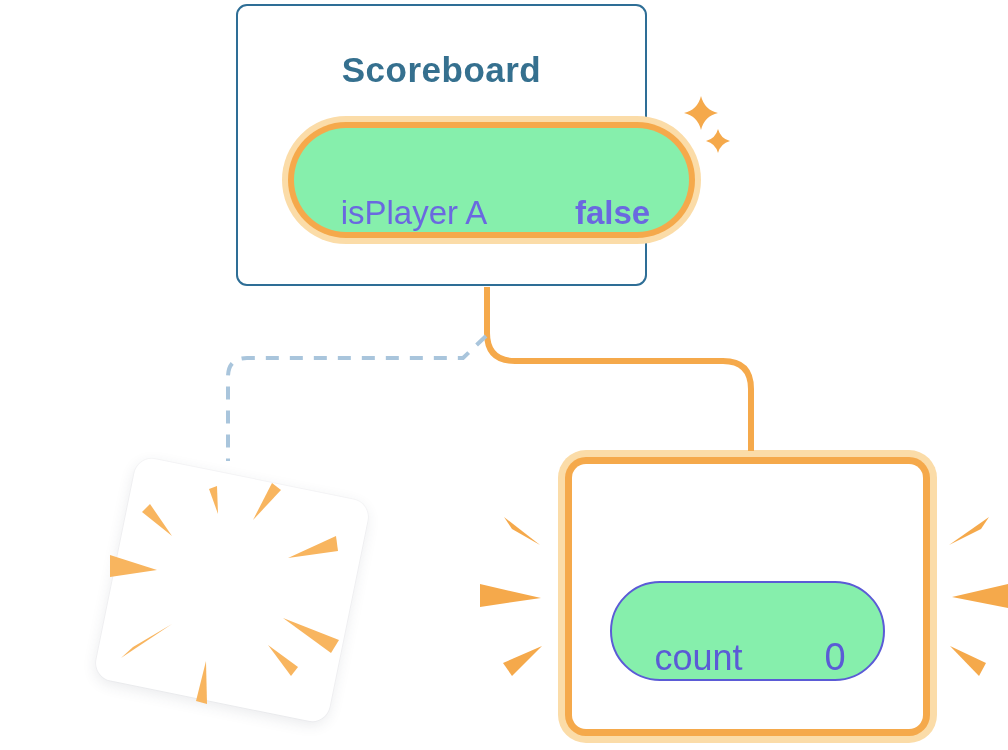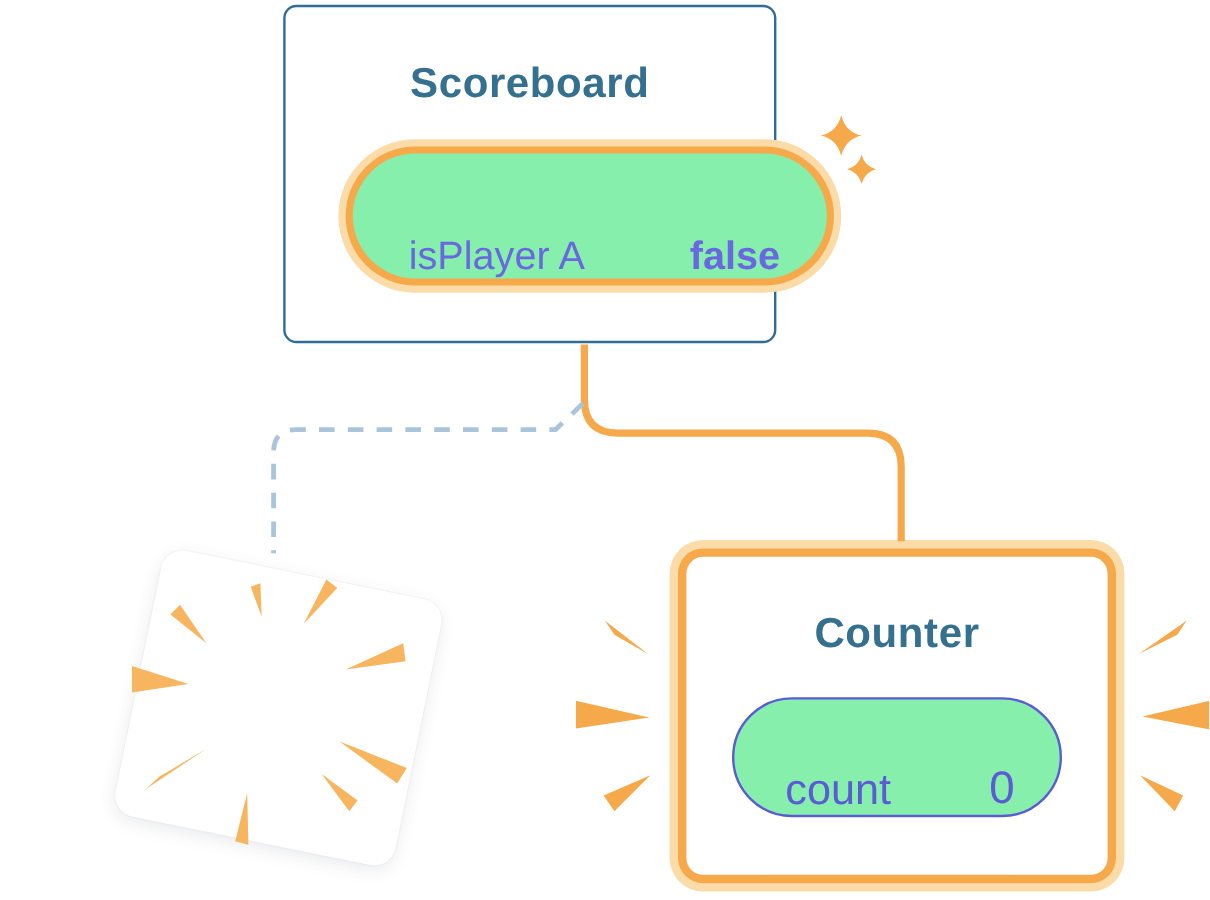--- a/index.html
+++ b/index.html
@@ -83,21 +83,20 @@
   <div class="scoreboard-card">
     <div class="card-title">Scoreboard</div>
     <div class="state-pill pill-highlighted">
       <div class="pill-seg pill-key">isPlayer A</div>
       <div class="pill-divider-orange"></div>
       <div class="pill-seg pill-value">false</div>
     </div>
   </div>
 
   <div class="counter-card">
-    <div class="card-title">Counter</div>
     <div class="state-pill pill-plain">
       <div class="pill-seg pill-key">count</div>
       <div class="pill-divider-purple"></div>
       <div class="pill-seg pill-value">0</div>
     </div>
   </div>
 
   <svg class="overlay" width="1008" height="750" viewBox="0 0 1008 750">
 
     <path class="connector-active" d="M487,287 L487,333 Q487,361 515,361 L723,361 Q751,361 751,389 L751,451"></path>

